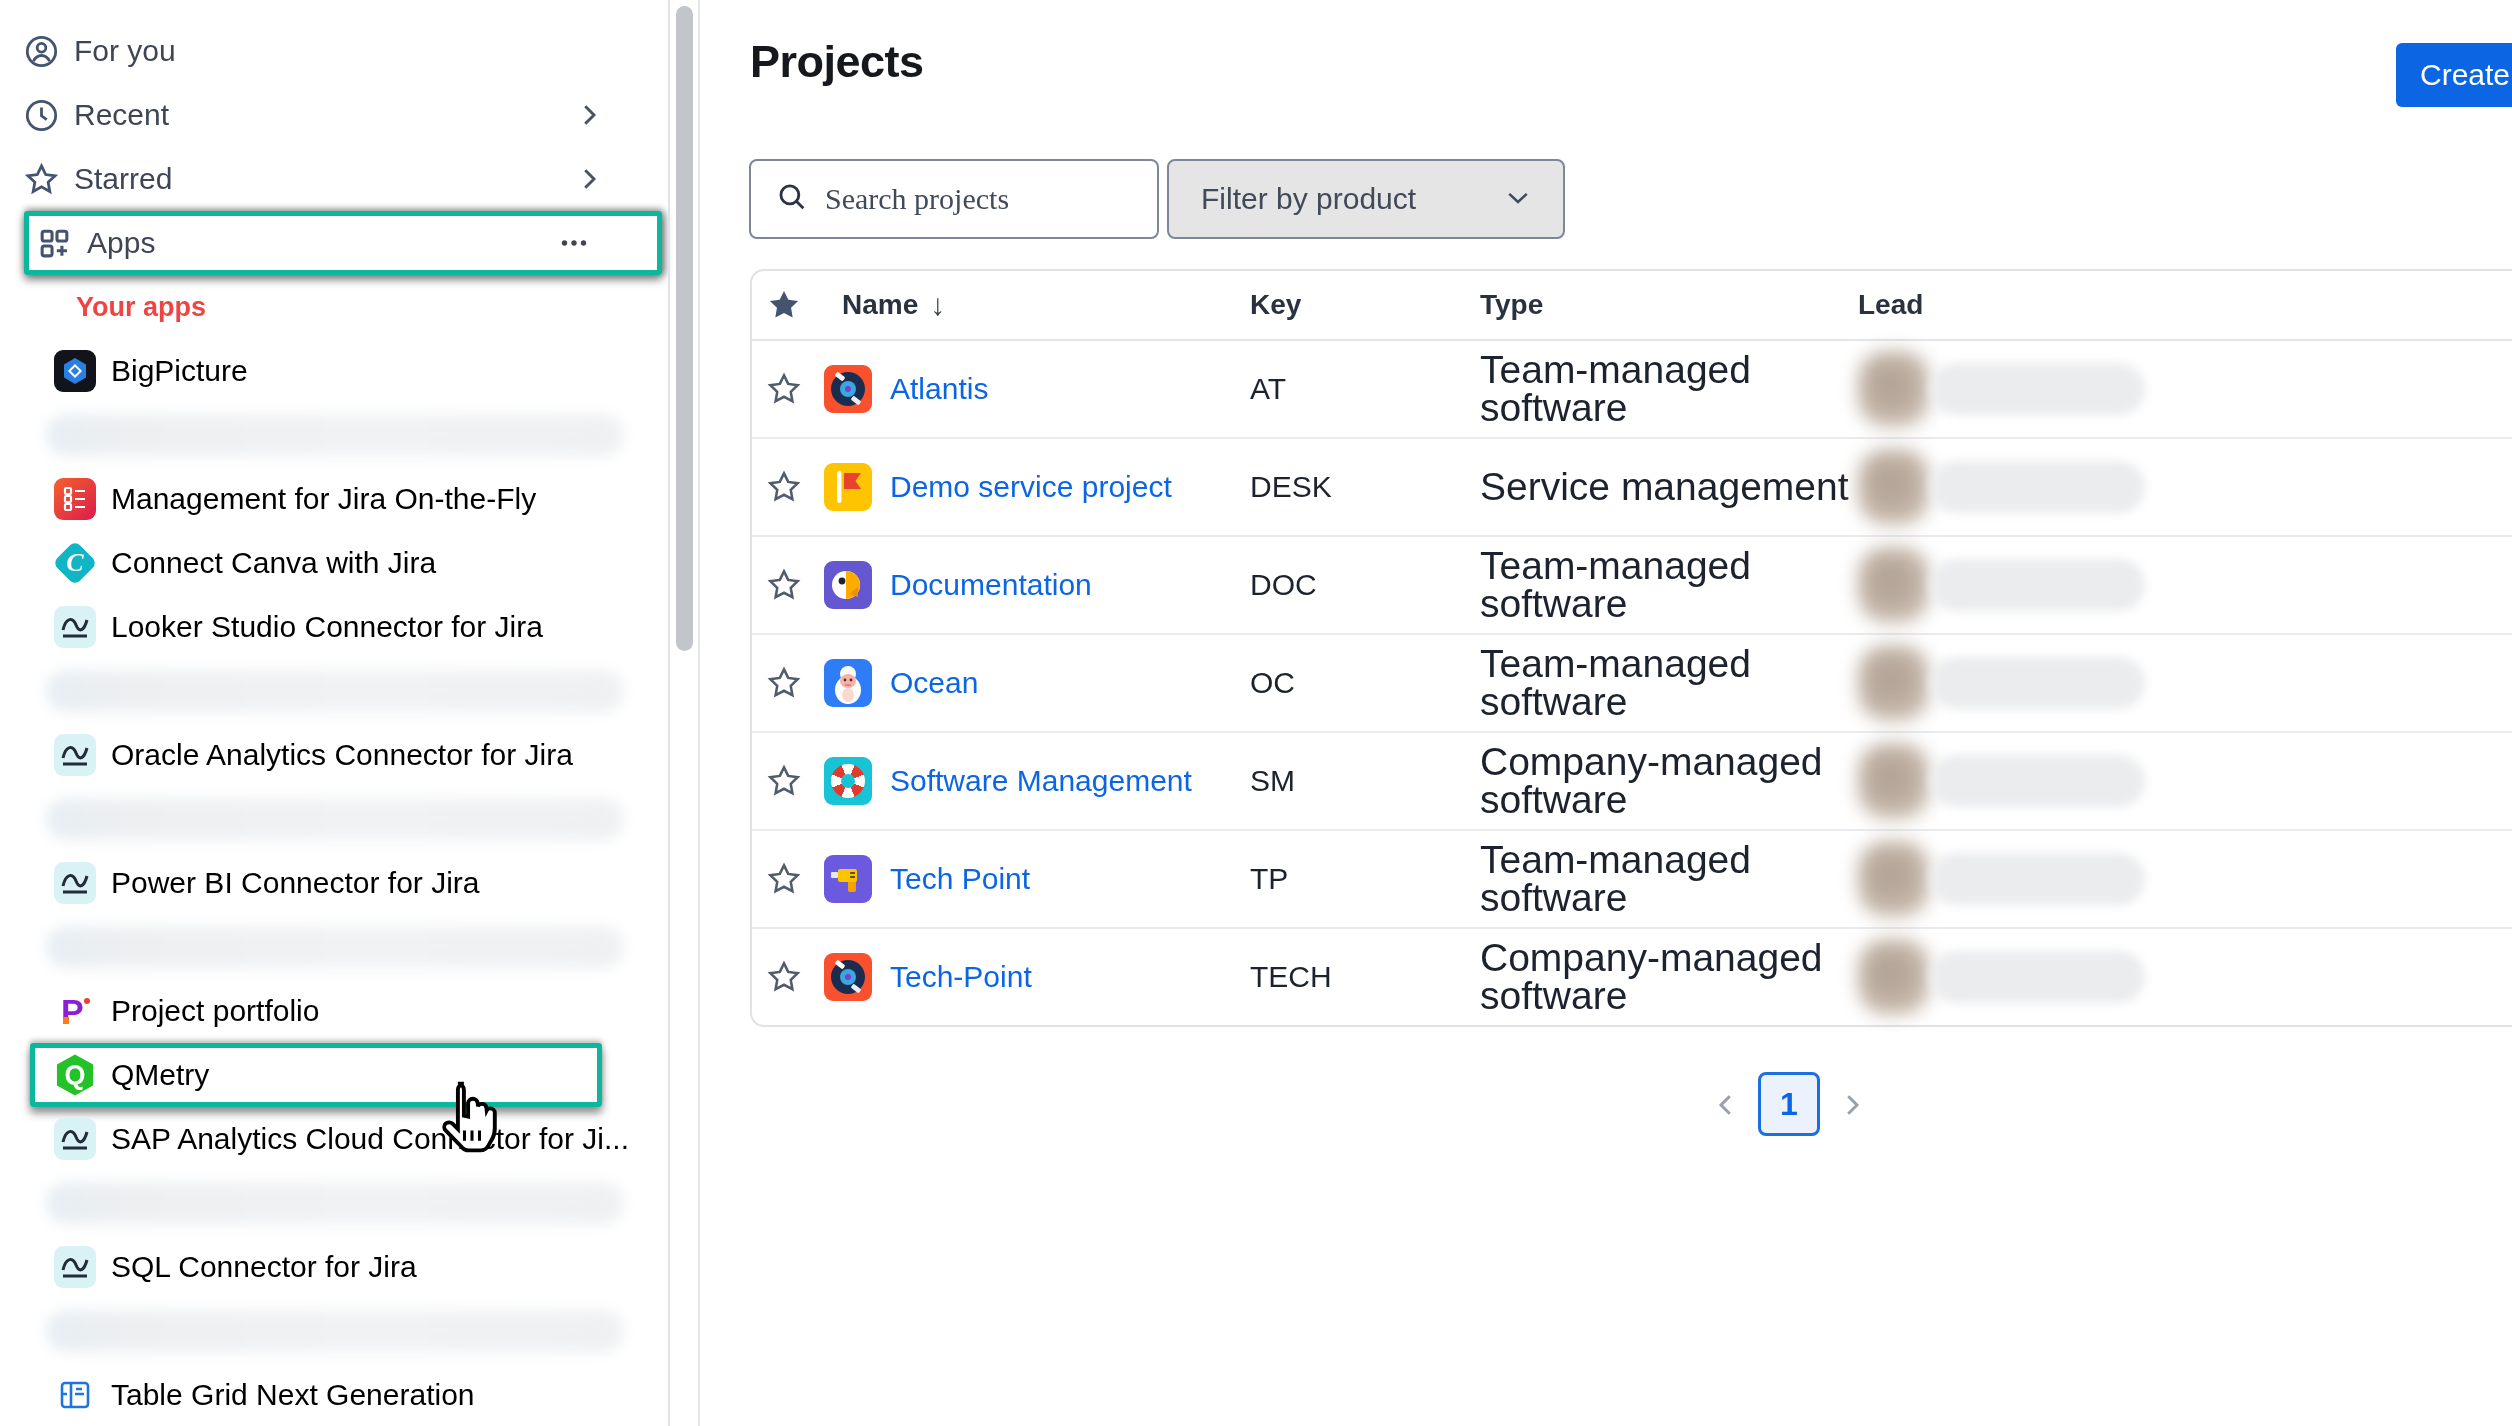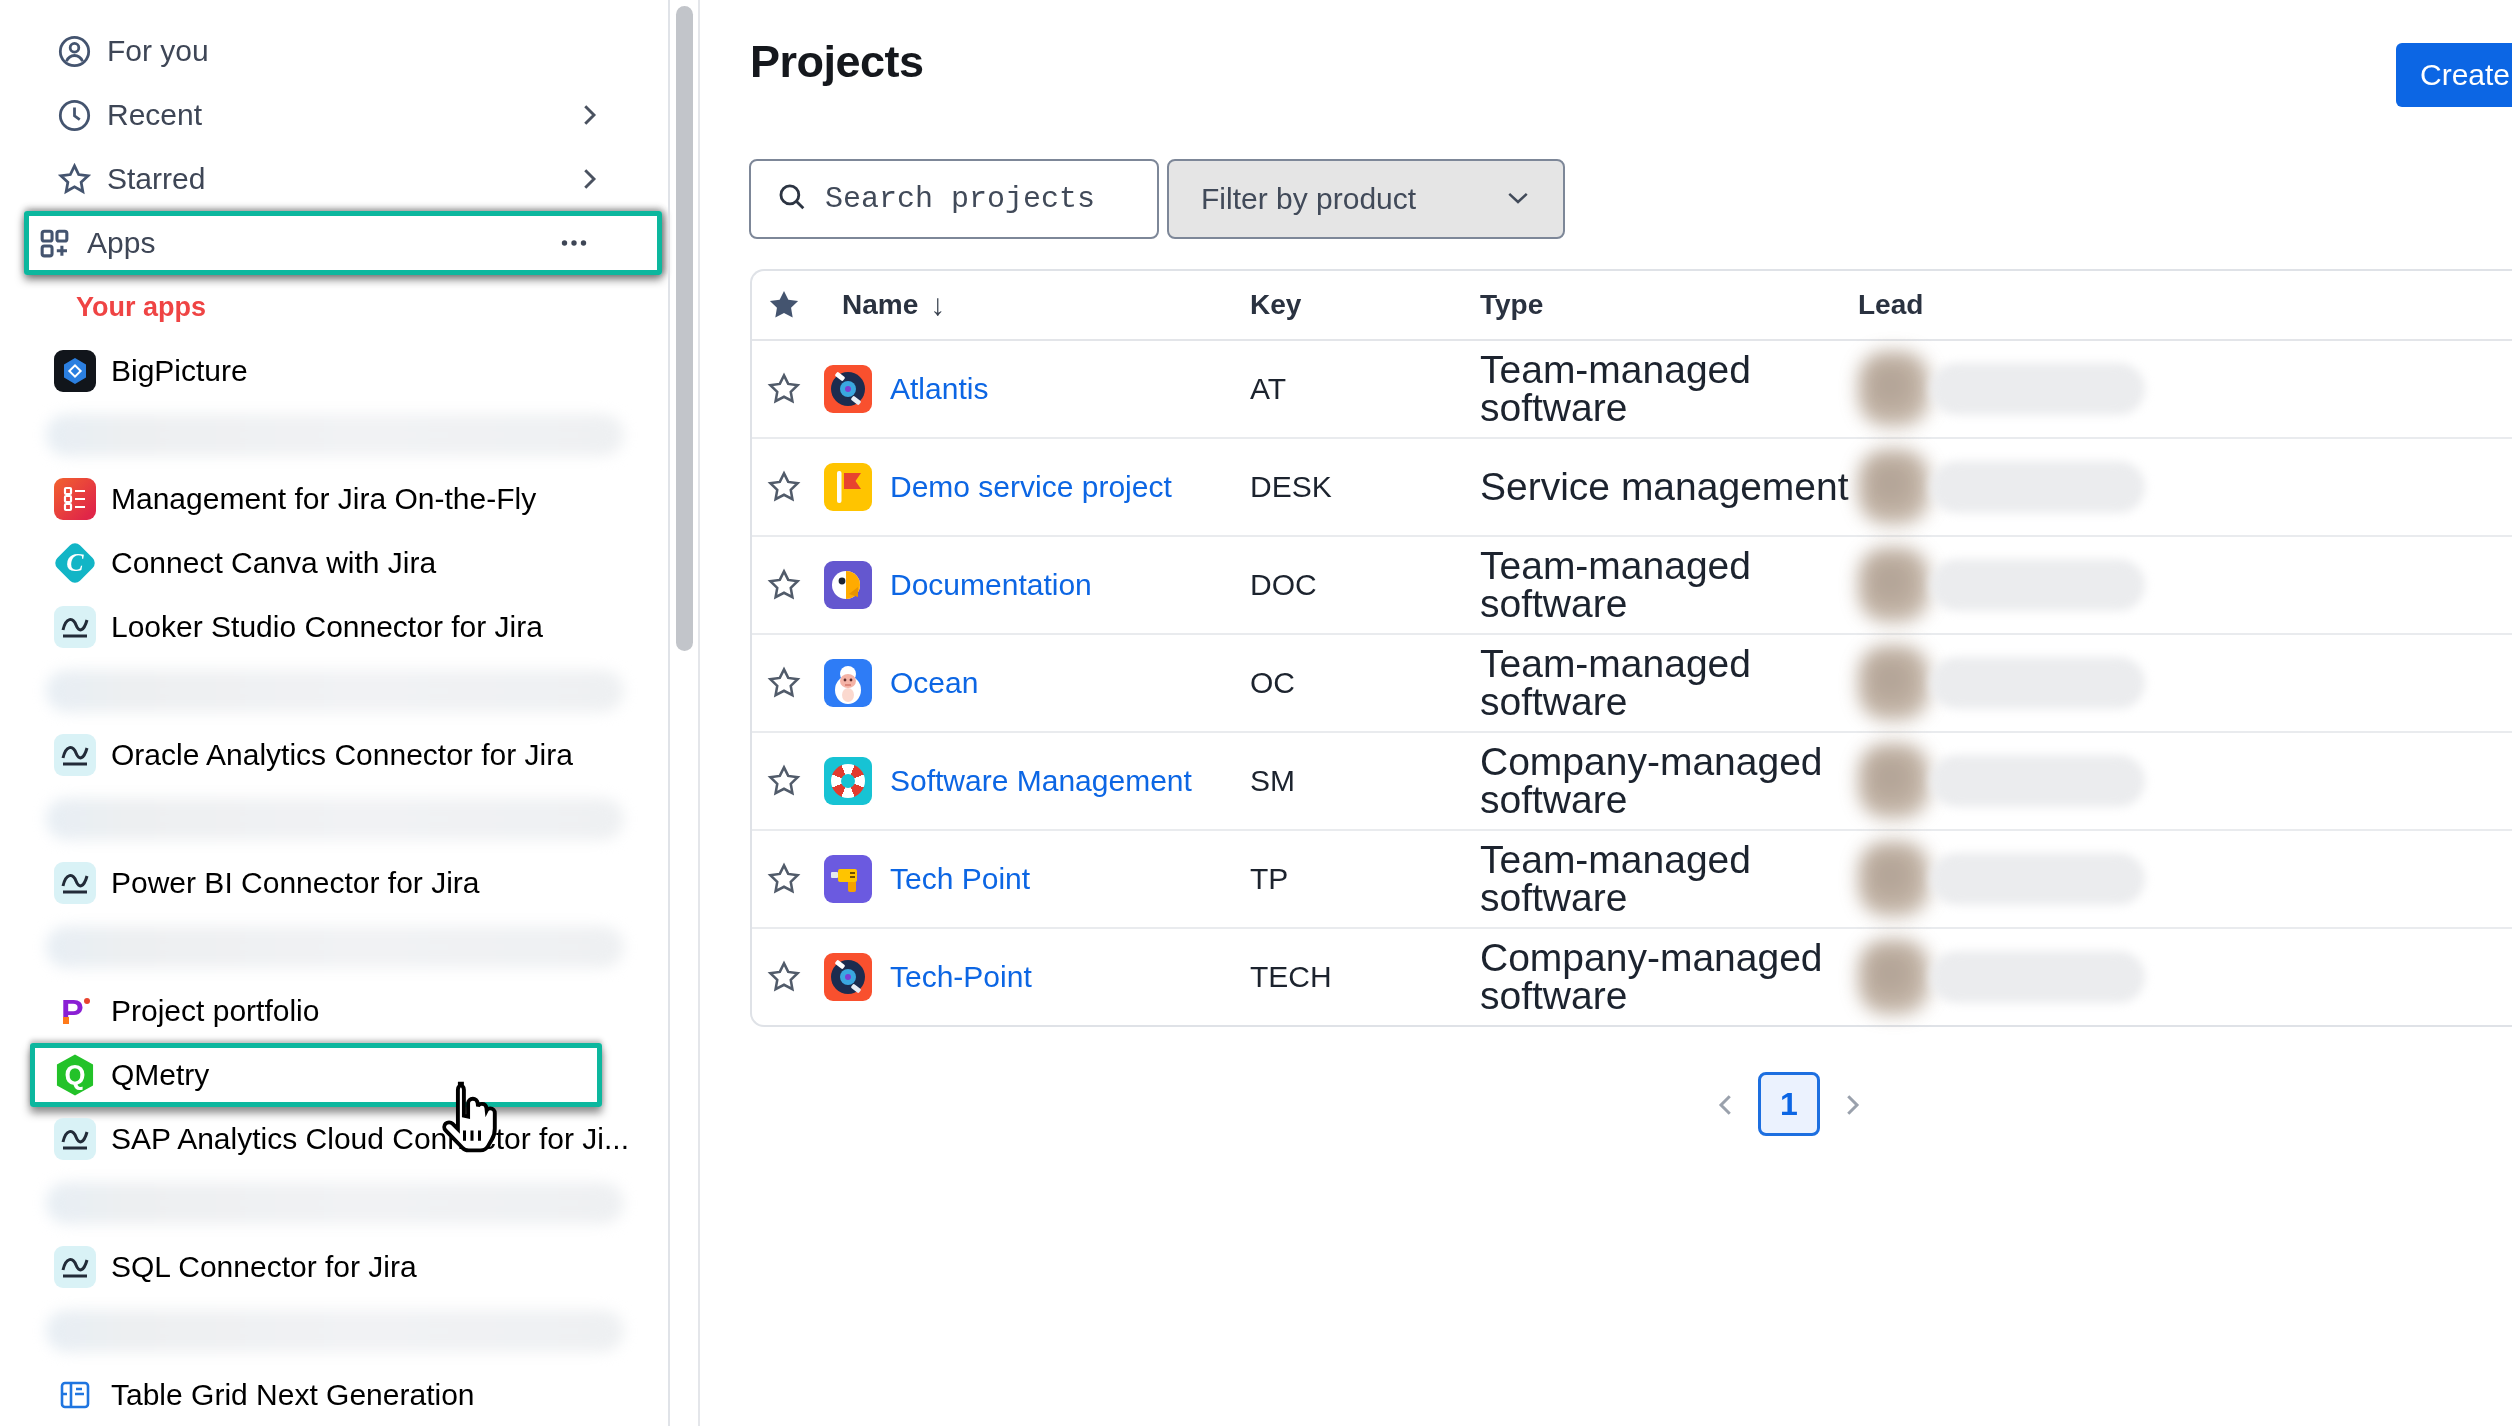--- a/index.html
+++ b/index.html
@@ -2,21 +2,21 @@
 <html><head>
 <meta charset="utf-8">
 <style>
   html,body{margin:0;padding:0;background:#fff;}
   body{width:2512px;height:1426px;overflow:hidden;position:relative;
        font-family:"Liberation Sans",sans-serif;color:#1d2430;}
   #app{position:absolute;inset:0;width:2512px;height:1426px;}
 
   
   .sidebar{position:absolute;left:0;top:0;width:668px;height:1426px;background:#fff;padding-top:19px;box-sizing:border-box;}
-  .nav-row{height:64px;display:flex;align-items:center;padding-left:56px;box-sizing:border-box;position:relative;}
+  .nav-row{height:64px;display:flex;align-items:center;padding-left:23px;box-sizing:border-box;position:relative;}
   .nav-row .nic{width:37px;height:37px;flex:none;margin-right:14px;display:flex;align-items:center;justify-content:center;}
   .nav-row .lbl{font-size:30px;font-weight:500;color:#3e4656;}
   .nav-row .right{position:absolute;right:64px;display:flex;align-items:center;}
   .nav-row.annotated{margin:0 6px 0 24px;padding-left:7px;border:5px solid var(--teal);border-radius:3px;
       box-shadow:0 5px 8px rgba(45,45,45,.55), 0 -3px 6px rgba(45,45,45,.3), 4px 0 6px rgba(45,45,45,.3);}
   .section-label{height:64px;display:flex;align-items:center;padding-left:76px;font-size:27px;font-weight:700;color:#ef4444;}
   .app-row{height:64px;display:flex;align-items:center;padding-left:54px;box-sizing:border-box;}
   .app-row .albl{font-size:30px;font-weight:500;color:#000000;margin-left:15px;white-space:nowrap;}
   .app-row.annotated{width:572px;margin-left:30px;padding-left:19px;border:5px solid var(--teal);border-radius:3px;
       box-shadow:0 6px 8px rgba(45,45,45,.55), 0 -3px 5px rgba(45,45,45,.28);}
@@ -44,21 +44,21 @@
   .ai-qmetry .q{position:absolute;inset:0;display:flex;align-items:center;justify-content:center;color:#fff;font-size:27px;font-weight:700;}
   .ai-tablegrid{background:#fff;}
 
   
   .page-title{position:absolute;left:750px;top:36px;margin:0;font-size:45px;font-weight:700;color:#15181d;letter-spacing:-.5px;}
   .create{position:absolute;left:2396px;top:43px;width:130px;height:64px;border:none;border-radius:6px;
       background:var(--blue);color:#fff;font-size:30px;font-weight:500;font-family:inherit;
       display:flex;align-items:center;padding-left:24px;cursor:pointer;}
   .search{position:absolute;left:749px;top:159px;width:410px;height:80px;box-sizing:border-box;
       border:2.5px solid #7d8798;border-radius:8px;display:flex;align-items:center;padding-left:24px;background:#fff;}
-  .search input{border:none;outline:none;font-size:30px;font-family:Liberation Mono, monospace;color:#0369a1;width:300px;margin-left:14px;background:transparent;}
+  .search input{border:none;outline:none;font-size:30px;font-family:Liberation Serif, serif;color:#0369a1;width:300px;margin-left:14px;background:transparent;}
   .search input::placeholder{color:#414a59;opacity:1;}
   .filter{position:absolute;left:1167px;top:159px;width:398px;height:80px;box-sizing:border-box;
       border:2.5px solid #7d8798;border-radius:8px;display:flex;align-items:center;
       padding:0 30px 0 32px;background:#e5e5e5;justify-content:space-between;}
   .filter .flbl{font-size:30px;color:#414a59;}
 
   
   .tbl{position:absolute;left:750px;top:269px;width:1762px;background:#fff;
       border:2px solid #dfe2e7;border-right:none;border-radius:14px 0 0 14px;box-sizing:border-box;}
   .thead{height:68px;display:flex;align-items:center;border-bottom:2px solid #e3e5e9;font-weight:700;color:#2a3240;font-size:28px;}

